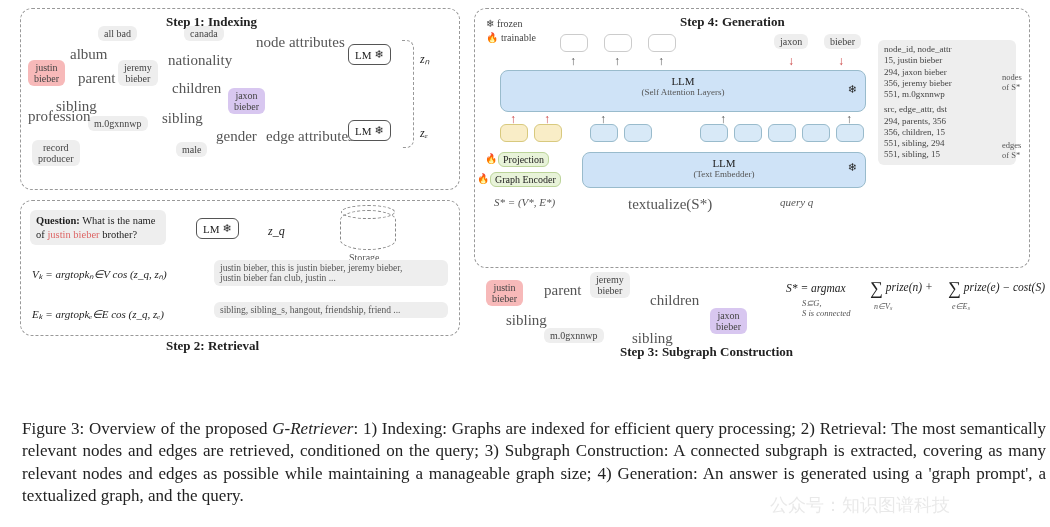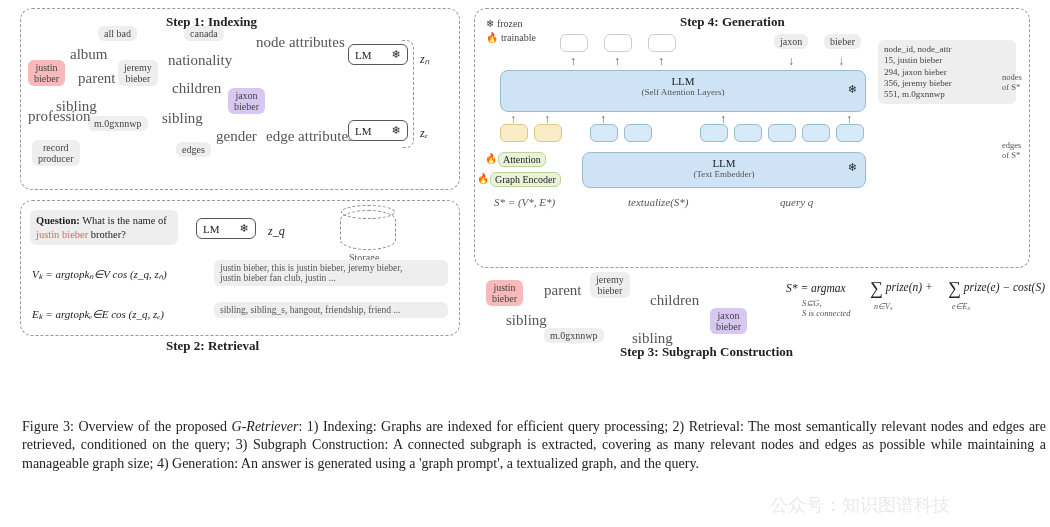--- a/index.html
+++ b/index.html
@@ -2,41 +2,41 @@
 <html><head>
 <meta charset="utf-8">
 <style>
   * { box-sizing: border-box; margin: 0; padding: 0; }
   body { font-family: "Times New Roman", Georgia, serif; background: #fff; width: 1050px; height: 527px; position: relative; overflow: hidden; font-size: 12px; color: #222; }
   .panel { position: absolute; border: 1.5px dashed #999; border-radius: 12px; background: #fff; }
   .step-label { position: absolute; font-weight: bold; font-size: 13px; }
   .gnode { position: absolute; background: #eee; border-radius: 6px; padding: 2px 6px; font-size: 10px; text-align: center; line-height: 1.1; color: #444; }
   .pink { background: #f7b9b9; }
   .purple { background: #d8c7f0; }
-  .lmbox { position: absolute; border: 1.2px solid #555; border-radius: 6px; padding: 3px 6px; font-size: 11px; background: #fff; display: flex; align-items: center; gap: 20px; }
+  .lmbox { position: absolute; border: 1.2px solid #555; border-radius: 6px; padding: 3px 6px; font-size: 11px; background: #fff; display: flex; align-items: center; gap: 3px; }
   .snow { display: inline-block; }
   .zvar { position: absolute; font-style: italic; font-size: 12px; }
   .storage { position: absolute; width: 56px; height: 40px; border: 1.5px dashed #888; border-radius: 50%/25%; background: #fff; }
   .storage::before { content: ""; position: absolute; top: -6px; left: 0; right: 0; height: 12px; border: 1.5px dashed #888; border-radius: 50%; }
   .tiny { font-size: 10px; color: #555; position: absolute; }
   .edge-lbl { font-size: 15px; color: #555; position: absolute; }
   .qbox { background: #eee; border-radius: 6px; padding: 4px 6px; font-size: 10.5px; position: absolute; line-height: 1.3; }
   .qbox .pink-text { color: #d66; }
   .eqrow { position: absolute; font-size: 11px; font-style: italic; }
   .listbox { position: absolute; background: #eee; border-radius: 6px; padding: 3px 6px; font-size: 9.5px; color: #555; }
   
   .llmbox { position: absolute; background: #cfe3f7; border: 1px solid #9bc; border-radius: 8px; text-align: center; font-size: 11px; padding: 4px 0; }
   .softbox { position: absolute; border: 1px solid #ccc; border-radius: 6px; width: 28px; height: 18px; background: #fff; }
   .yellowbox { position: absolute; background: #f9edc7; border: 1px solid #d8c97e; border-radius: 6px; width: 28px; height: 18px; }
   .bluebox { position: absolute; background: #d8e9f7; border: 1px solid #9bc; border-radius: 6px; width: 28px; height: 18px; }
   .greenedge { position: absolute; background: #e8f3d9; border: 1px solid #bcd49a; border-radius: 6px; padding: 1px 4px; font-size: 10px; }
   .sidecard { position: absolute; background: #eee; border-radius: 6px; padding: 4px 6px; font-size: 9px; color: #444; line-height: 1.25; width: 138px; }
   .arrow { position: absolute; color: #555; font-size: 12px; }
   .redarr { color: #c44; }
-  .caption { position: absolute; left: 22px; right: 4px; top: 418px; font-size: 14px; line-height: 1.32; text-align: justify; }
+  .caption { position: absolute; left: 22px; right: 4px; top: 418px; font-size: 17px; line-height: 1.32; text-align: justify; }
   .caption .figno { }
   .caption em { font-style: italic; }
   .watermark { position: absolute; bottom: 10px; right: 100px; opacity: 0.18; font-size: 18px; color: #888; font-family: sans-serif; }
   .mathline { position: absolute; font-size: 11.5px; font-style: italic; }
   .sumsym { font-size: 18px; vertical-align: middle; }
   .frozen-legend { position: absolute; font-size: 10px; color: #444; }
 </style>
 </head>
 <body>
 
@@ -45,21 +45,21 @@
 
 <div class="gnode pink" style="left:28px; top:60px; white-space:pre;">justin
 bieber</div>
 <div class="gnode" style="left:98px; top:26px;">all bad</div>
 <div class="gnode" style="left:184px; top:26px;">canada</div>
 <div class="gnode" style="left:118px; top:60px; white-space:pre;">jeremy
 bieber</div>
 <div class="gnode purple" style="left:228px; top:88px; white-space:pre;">jaxon
 bieber</div>
 <div class="gnode" style="left:88px; top:116px;">m.0gxnnwp</div>
-<div class="gnode" style="left:176px; top:142px;">edges</div>
+<div class="gnode" style="left:176px; top:142px;">male</div>
 <div class="gnode" style="left:32px; top:140px; white-space:pre;">record
 producer</div>
 
 <div class="edge-lbl" style="left:70px; top:46px;">album</div>
 <div class="edge-lbl" style="left:168px; top:52px;">nationality</div>
 <div class="edge-lbl" style="left:78px; top:70px;">parent</div>
 <div class="edge-lbl" style="left:172px; top:80px;">children</div>
 <div class="edge-lbl" style="left:56px; top:98px;">sibling</div>
 <div class="edge-lbl" style="left:162px; top:110px;">sibling</div>
 <div class="edge-lbl" style="left:216px; top:128px;">gender</div>
@@ -75,21 +75,21 @@
   <span>LM</span>
   <span class="snow">❄</span>
 </div>
 <div class="zvar" style="left:420px; top:50px;">zₙ</div>
 <div class="zvar" style="left:420px; top:126px;">zₑ</div>
 <div style="position:absolute; left:402px; top:40px; width:12px; height:108px; border:1.5px dashed #999; border-left:none; border-radius:0 8px 8px 0;"></div>
 
 <div class="panel" style="left:20px; top:200px; width:440px; height:136px;"></div>
 <div class="step-label" style="left:166px; top:338px;">Step 2: Retrieval</div>
 
-<div class="qbox" style="left:30px; top:210px; width:148px;">
+<div class="qbox" style="left:30px; top:210px; width:136px;">
   <b>Question:</b>
   <span> What is the name of <span class="pink-text">justin bieber</span> brother?</span>
 </div>
 <div class="lmbox" style="left:196px; top:218px;">
   <span>LM</span>
   <span class="snow">❄</span>
 </div>
 <div class="zvar" style="left:268px; top:224px;">z_q</div>
 <div class="storage" style="left:340px; top:210px;"></div>
 <div class="tiny" style="left:349px; top:252px;">Storage</div>
@@ -132,43 +132,48 @@
 <div class="bluebox" style="left:802px; top:124px;"></div>
 <div class="bluebox" style="left:836px; top:124px;"></div>
 <div class="arrow redarr" style="left:510px; top:112px;">↑</div>
 <div class="arrow redarr" style="left:544px; top:112px;">↑</div>
 <div class="arrow" style="left:600px; top:112px;">↑</div>
 <div class="arrow" style="left:720px; top:112px;">↑</div>
 <div class="arrow" style="left:846px; top:112px;">↑</div>
 
 <div class="greenedge" style="left:498px; top:152px;">
   <span style="position:absolute; left:-14px; top:0; font-size:10px;">🔥</span>
-  <span>Attention</span>
+  <span>Projection</span>
 </div>
 <div class="greenedge" style="left:490px; top:172px;">
   <span style="position:absolute; left:-14px; top:0; font-size:10px;">🔥</span>
   <span>Graph Encoder</span>
 </div>
 
 <div class="llmbox" style="left:582px; top:152px; width:284px; height:36px;">
   <div style="font-weight:500;">LLM</div>
   <div style="font-size:9px; color:#555;">(Text Embedder)</div>
   <span style="position:absolute; right:8px; top:8px;">❄</span>
 </div>
 
 <div class="tiny" style="left:494px; top:196px; font-style:italic; font-size:11px;">S* = (V*, E*)</div>
-<div class="tiny" style="left:628px; top:196px; font-size:11px;font-style:italic;">textualize(S*)</div>
+<div class="tiny" style="left:628px; top:196px; font-size:15px;">textualize(S*)</div>
 <div class="tiny" style="left:780px; top:196px; font-size:11px; font-style:italic;">query q</div>
 
 <div class="sidecard" style="left:878px; top:40px;">
   <div style="white-space:pre;">node_id, node_attr
 15, justin bieber
 294, jaxon bieber
 356, jeremy bieber
 551, m.0gxnnwp</div>
+  <div style="white-space:pre; margin-top:4px;">src, edge_attr, dst
+294, parents, 356
+356, children, 15
+551, sibling, 294
+551, sibling, 15</div>
 </div>
 <div class="tiny" style="left:1002px; top:72px; width:24px; font-size:8.5px; transform:rotate(0deg);">nodes of S*</div>
 <div class="tiny" style="left:1002px; top:140px; width:24px; font-size:8.5px;">edges of S*</div>
 
 <div class="gnode pink" style="left:486px; top:280px; white-space:pre;">justin
 bieber</div>
 <div class="gnode" style="left:590px; top:272px; white-space:pre;">jeremy
 bieber</div>
 <div class="gnode purple" style="left:710px; top:308px; white-space:pre;">jaxon
 bieber</div>

